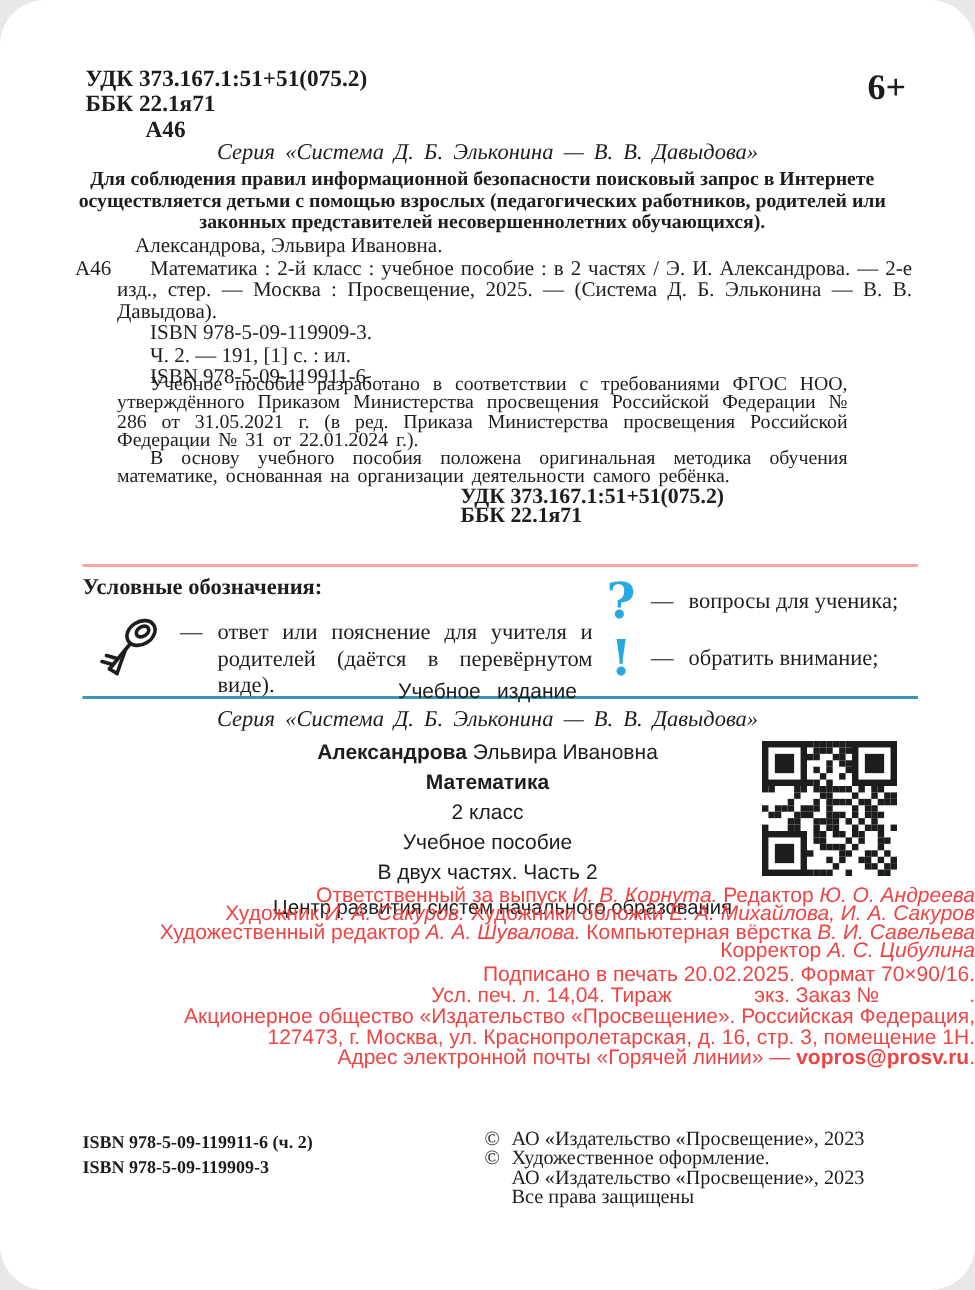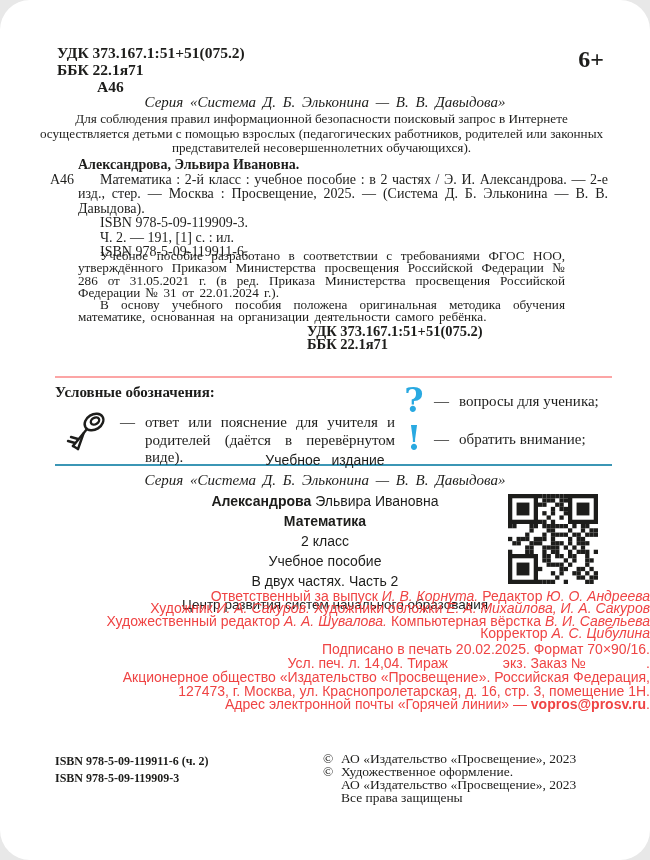--- a/index.html
+++ b/index.html
@@ -7,24 +7,24 @@
     position:relative;width:650px;height:860px;background:#ffffff;
     font-family:"Liberation Serif","DejaVu Serif",serif;color:#1d1d1b;
     overflow:hidden;margin:0 auto;border-radius:30px;
   }
   
   .top-codes{position:absolute;top:44px;left:57px;font-weight:bold;font-size:15.5px;line-height:17px;}
   .top-codes .sigil{padding-left:40px;}
   .age-badge{position:absolute;top:46px;right:46px;font-weight:bold;font-size:24px;}
   
   .series-top{position:absolute;top:94px;left:0;right:0;text-align:center;font-style:italic;font-size:15px;word-spacing:3px;}
-  .safety{position:absolute;top:112px;left:35px;right:42px;text-align:center;font-size:13.2px;line-height:14.5px;font-weight:400;}
+  .safety{position:absolute;top:112px;left:35px;right:42px;text-align:center;font-size:13.2px;line-height:14.5px;font-weight:700;}
   
   .catalog{position:absolute;top:158px;left:78px;right:42px;font-size:14px;line-height:14.5px;}
-  .cat-author{font-weight:bold;}
+  .cat-author{font-weight:normal;margin-left:12px;}
   .cat-sigil{position:absolute;left:-28px;top:15px;font-size:14px;}
   .cat-desc{margin:0;text-align:justify;text-indent:22px;}
   .cat-ind{margin-left:22px;}
   
   .annotation{position:absolute;top:250px;left:78px;right:85px;font-size:13.2px;line-height:12.3px;}
   .annotation p{margin:0;text-align:justify;text-indent:22px;word-spacing:2px;}
   .ann-codes{position:absolute;top:325px;left:307px;font-weight:bold;font-size:14.5px;line-height:13px;}
   
   .legend{position:absolute;top:376px;left:55px;right:38px;height:86px;
     border-top:2px solid #fca5a5;border-bottom:2px solid #3b96b5;font-size:15px;}

